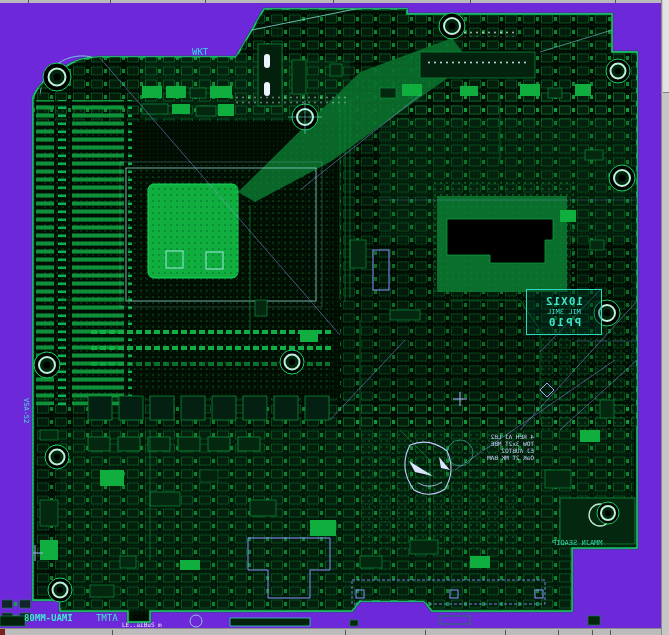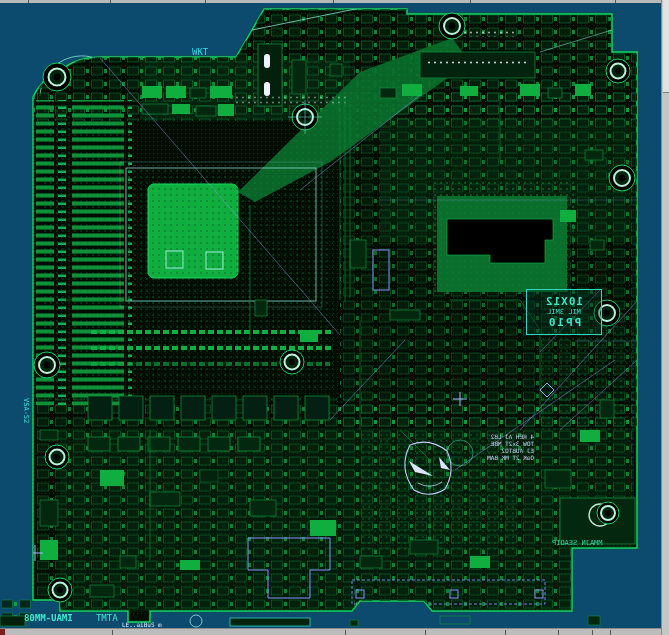--- a/index.html
+++ b/index.html
@@ -1,16 +1,16 @@
 <!DOCTYPE html>
 <html><head>
 <meta charset="utf-8">
 <style>
   html,body{margin:0;padding:0;background:#222;}
-  #screen{position:relative;width:669px;height:635px;background:#0c4a6e;overflow:hidden;
+  #screen{position:relative;width:669px;height:635px;background:#6d28d9;overflow:hidden;
           font-family:"DejaVu Sans Mono",monospace;}
   svg{position:absolute;left:0;top:0;}
   .label{position:absolute;color:#3fe8cc;white-space:pre;line-height:1.05;}
   .mir{transform:scaleX(-1);}
   .viabox{position:absolute;left:526px;top:289px;width:74px;height:44px;
           border:1px solid #2fd8c0;background:rgba(0,55,40,.38);
           display:flex;flex-direction:column;align-items:center;justify-content:center;
           color:#3fe8cc;text-align:center;}
   .viabox .l1{font-size:11px;font-weight:bold;letter-spacing:1px;}
   .viabox .l2{font-size:7px;}

